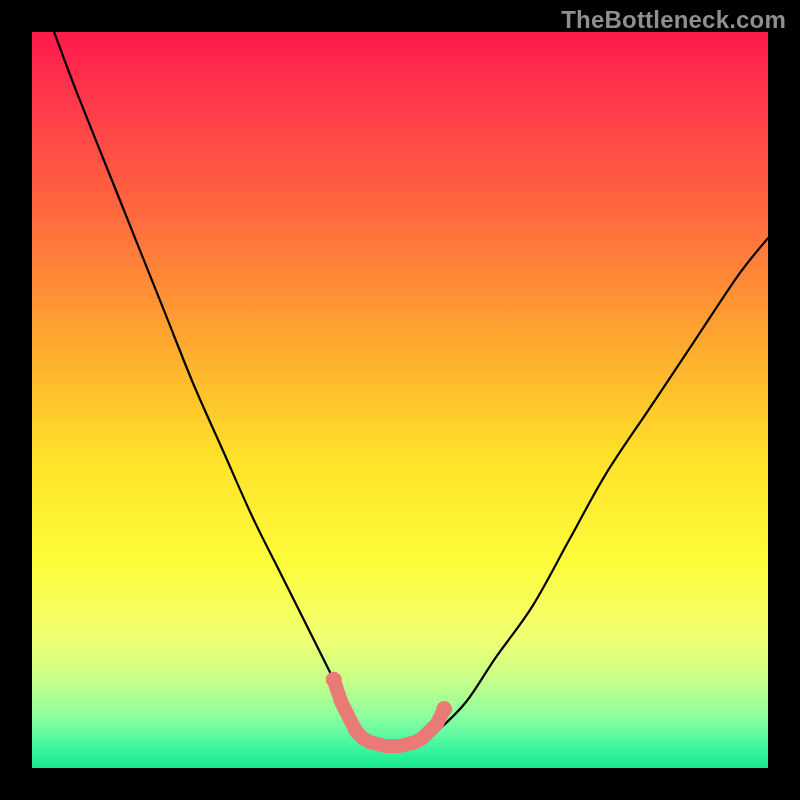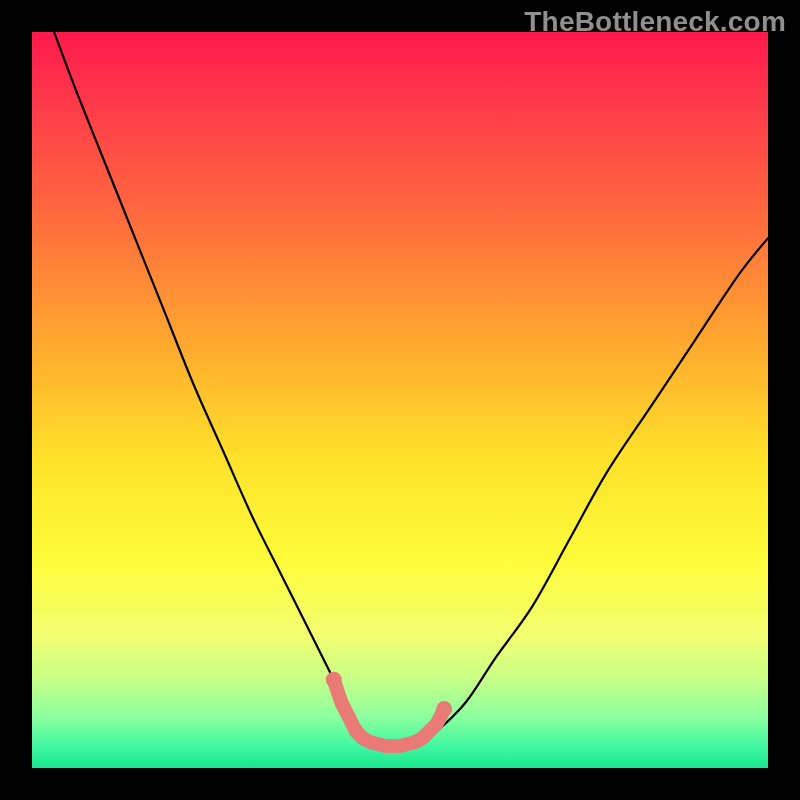--- a/index.html
+++ b/index.html
@@ -36,21 +36,21 @@
     left: 0;
     top: 0;
     width: 100%;
     height: 100%;
   }
   .watermark {
     position: absolute;
     top: 6px;
     right: 14px;
     font-family: Arial, Helvetica, sans-serif;
-    font-size: 28px;
+    font-size: 24px;
     font-weight: 600;
     color: #8f8f8f;
     letter-spacing: 0.2px;
     user-select: none;
   }
 </style>
 </head>
 <body>
 
 <div class="outer">

